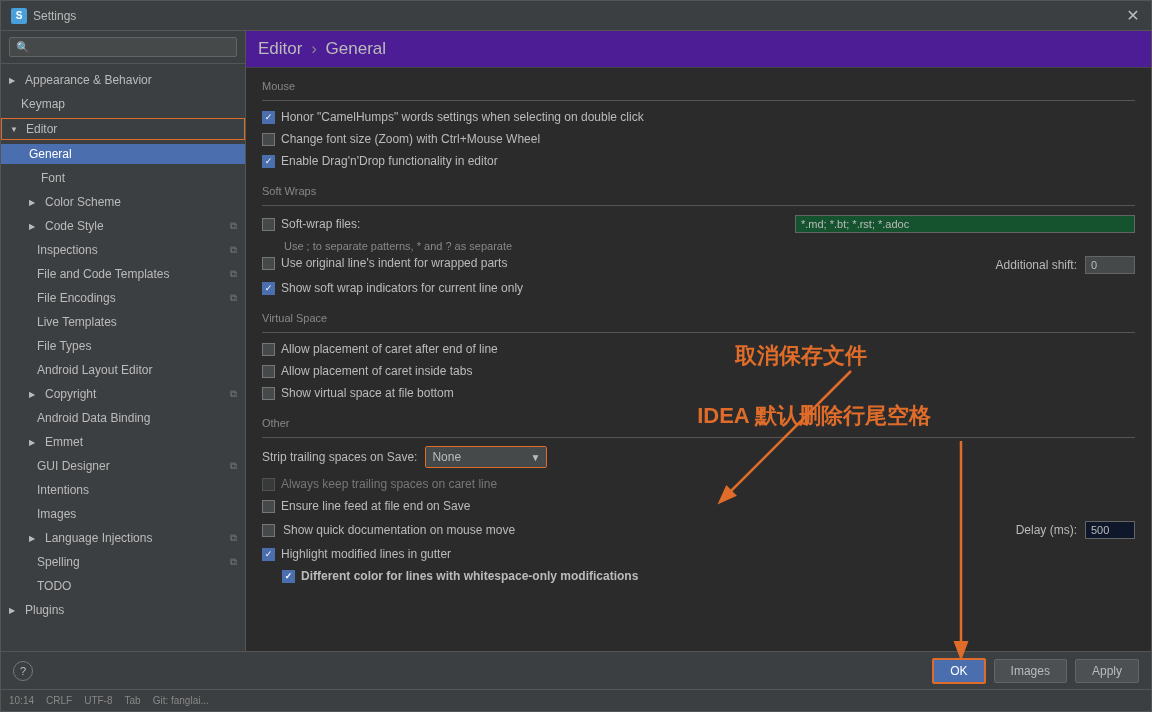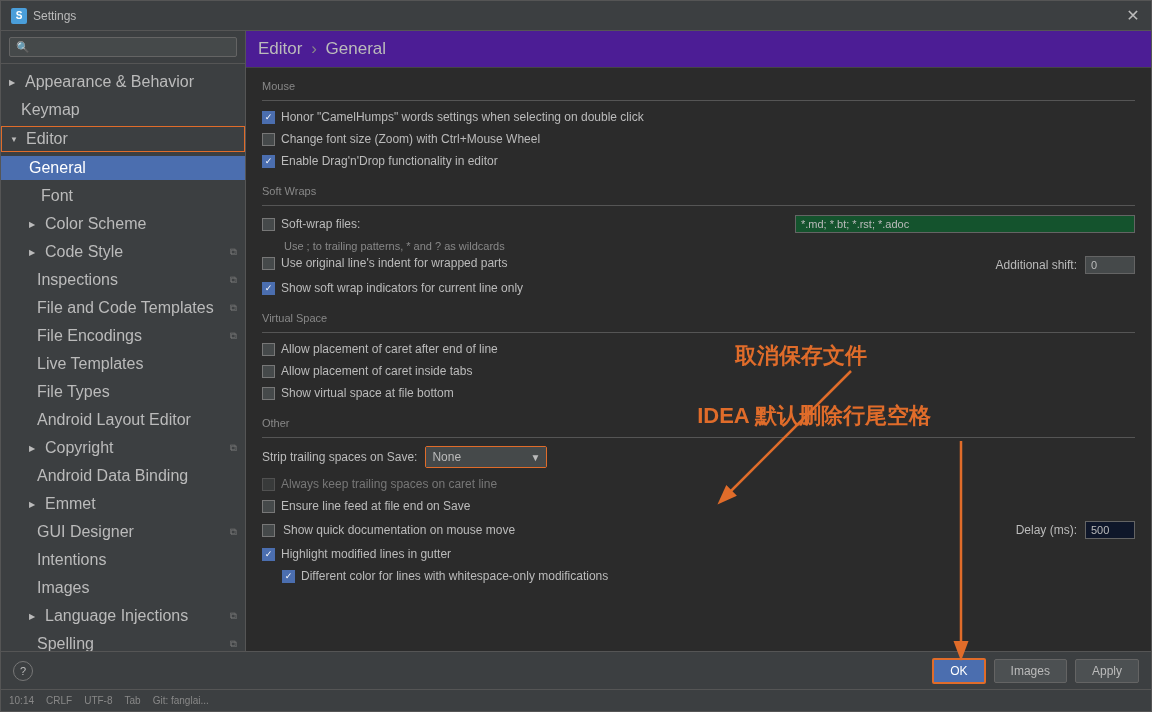--- a/index.html
+++ b/index.html
@@ -16,21 +16,21 @@
 
     
     .sidebar { width: 245px; background: #3c3f41; border-right: 1px solid #555; display: flex; flex-direction: column; flex-shrink: 0; overflow: hidden; }
     .search-box { padding: 6px 8px; border-bottom: 1px solid #555; }
     .search-input { width: 100%; background: #45494a; border: 1px solid #646464; color: #bbb; padding: 3px 6px; font-size: 11px; outline: none; border-radius: 2px; }
     .tree { flex: 1; overflow-y: auto; padding: 4px 0; }
     .tree-item { padding: 2px 0; cursor: pointer; user-select: none; }
     .tree-item-row { display: flex; align-items: center; padding: 3px 8px; gap: 4px; }
     .tree-item-row.selected { background: #4b6eaf; color: white; }
     .chevron { font-size: 8px; width: 12px; flex-shrink: 0; }
-    .tree-label { font-size: 16px; flex: 1; }
+    .tree-label { font-size: 12px; flex: 1; }
     .copy-icon { font-size: 10px; color: #777; flex-shrink: 0; }
 
     
     .right-panel { flex: 1; background: #2b2b2b; overflow-y: auto; padding: 0; }
     .breadcrumb { padding: 8px 12px; color: #bbb; font-size: 17px; border-bottom: 1px solid #444; background: #4c1d95; }
     .breadcrumb-sep { color: #888; margin: 0 4px; }
 
     .settings-content { padding: 12px 16px; }
 
     .section { margin-bottom: 16px; }
@@ -285,21 +285,21 @@
         </div>
 
         <div class="section">
           <div class="section-label">Soft Wraps</div>
           <hr class="divider-line">
           <div class="setting-row">
             <div class="checkbox"></div>
             <span class="setting-text">Soft-wrap files:</span>
             <input class="text-input text-input-wide" type="text" value="*.md; *.bt; *.rst; *.adoc" style="">
           </div>
-          <div class="hint-text">Use ; to trailing patterns, * and ? as wildcards</div>
+          <div class="hint-text">Use ; to separate patterns, * and ? as separate</div>
           <div class="row-with-shift">
             <div style="display:flex;align-items:center;gap:6px;">
               <div class="checkbox"></div>
               <span class="setting-text">Use original line's indent for wrapped parts</span>
             </div>
             <div class="additional-shift-row">
               <span class="shift-label">Additional shift:</span>
               <input class="shift-input text-input" type="text" value="0" style="">
             </div>
           </div>
@@ -351,21 +351,21 @@
           <div class="show-quick-row setting-row">
             <div class="checkbox"></div>
             <span class="setting-text">Show quick documentation on mouse move</span>
             <span class="shift-label">Delay (ms):</span>
             <input class="delay-input text-input" type="text" value="500" style="">
           </div>
           <div class="setting-row">
             <div class="checkbox checked"></div>
             <span class="setting-text">Highlight modified lines in gutter</span>
           </div>
-          <div class="setting-row" style="padding-left:20px;">
+          <div class="setting-row" style="padding-left:20px;font-weight:bold;">
             <div class="checkbox checked"></div>
             <span class="setting-text">Different color for lines with whitespace-only modifications</span>
           </div>
         </div>
       </div>
     </div>
   </div>
 
   <div class="annotation-text-1">取消保存文件</div>
   <div class="annotation-text-2">IDEA  默认删除行尾空格</div>

